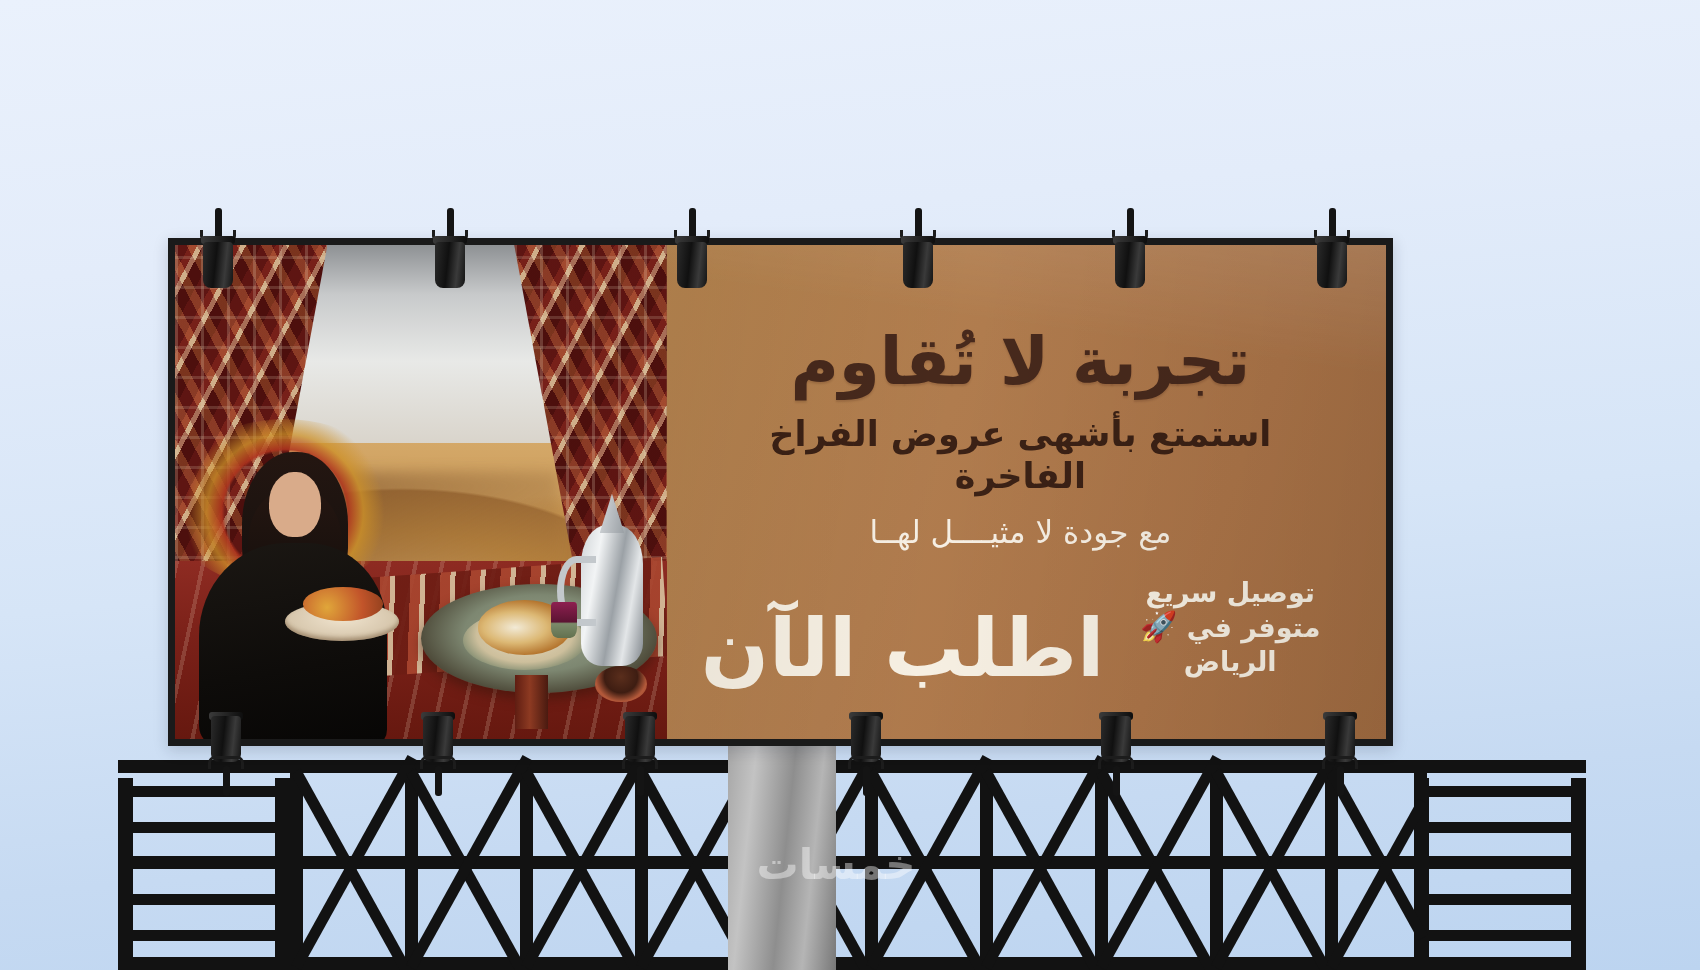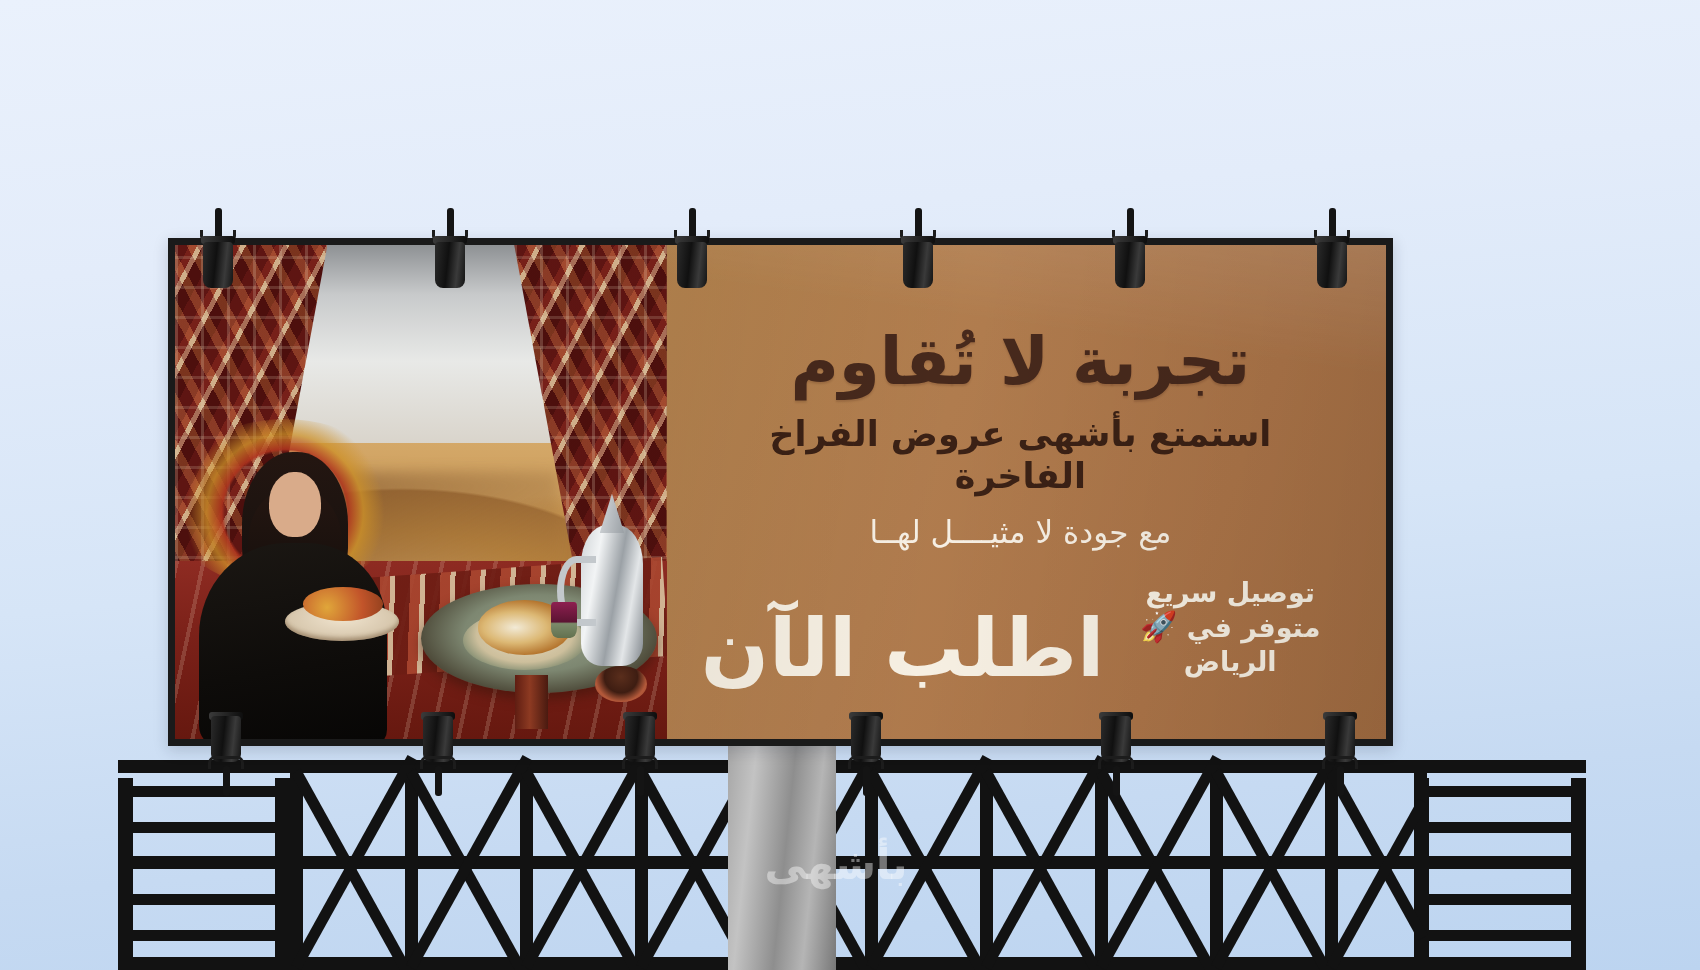--- a/index.html
+++ b/index.html
@@ -314,21 +314,21 @@
     <div class="brace" style="left:983px;top:6px;width:240px;transform:rotate(61deg);"></div>
     <div class="brace" style="left:983px;top:202px;width:240px;transform:rotate(-61deg);"></div>
     <div class="brace" style="left:1098px;top:6px;width:240px;transform:rotate(61deg);"></div>
     <div class="brace" style="left:1098px;top:202px;width:240px;transform:rotate(-61deg);"></div>
     <div class="brace" style="left:1213px;top:6px;width:190px;transform:rotate(61deg);"></div>
     <div class="brace" style="left:1213px;top:202px;width:190px;transform:rotate(-61deg);"></div>
   </div>
 
   <div id="column"></div>
 
-  <div id="watermark">بأشهى</div>
+  <div id="watermark">خمسات</div>
 
   <div id="billboard">
 
     <div id="photo-panel">
       <div class="sky-layer"></div>
       <div class="dune-layer"></div>
       <div class="dune-shadow"></div>
       <div class="tent left">
           <div class="tent-motif"></div>
         </div>

